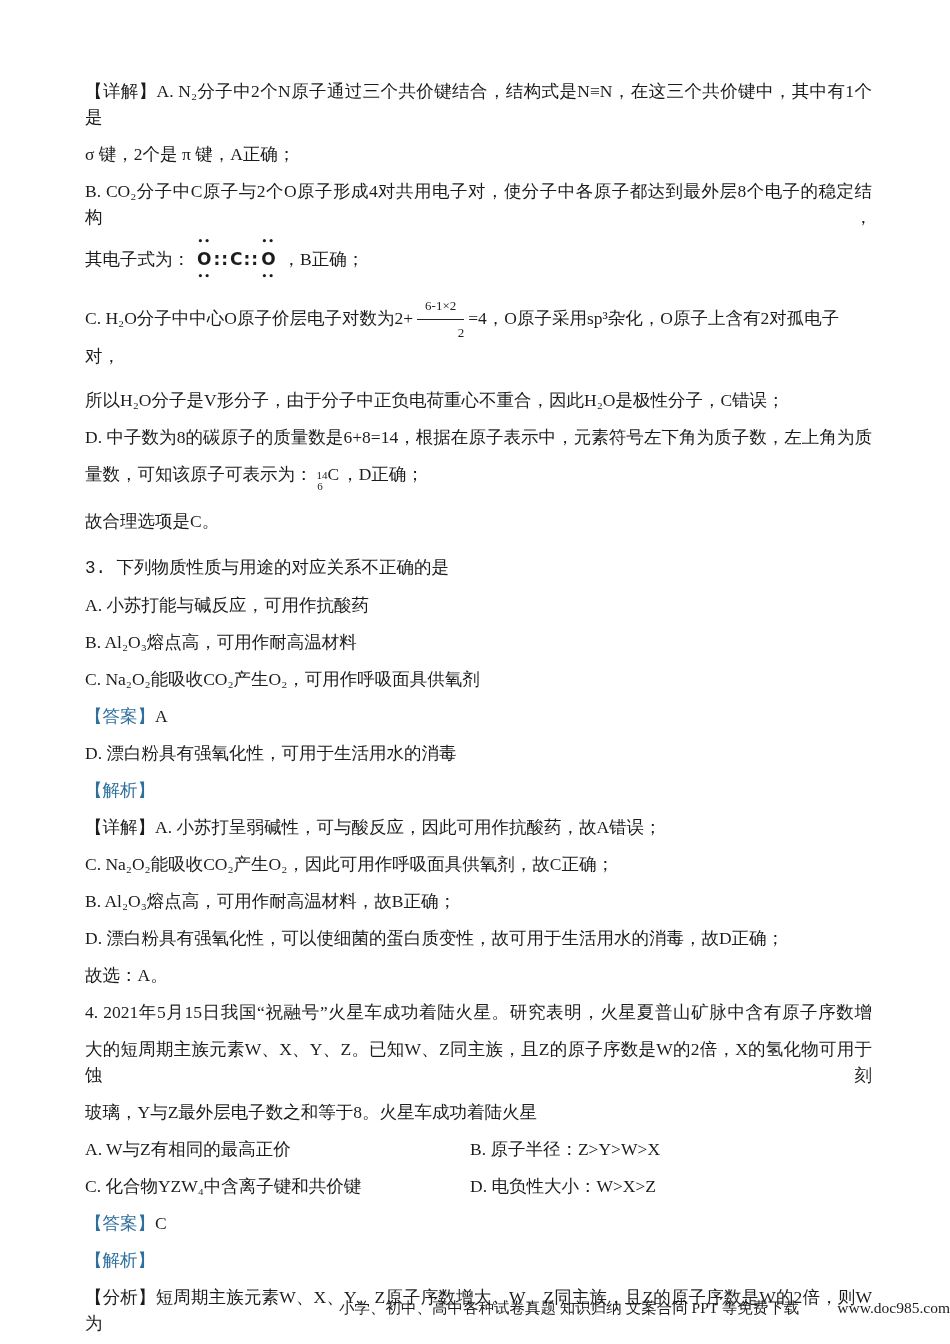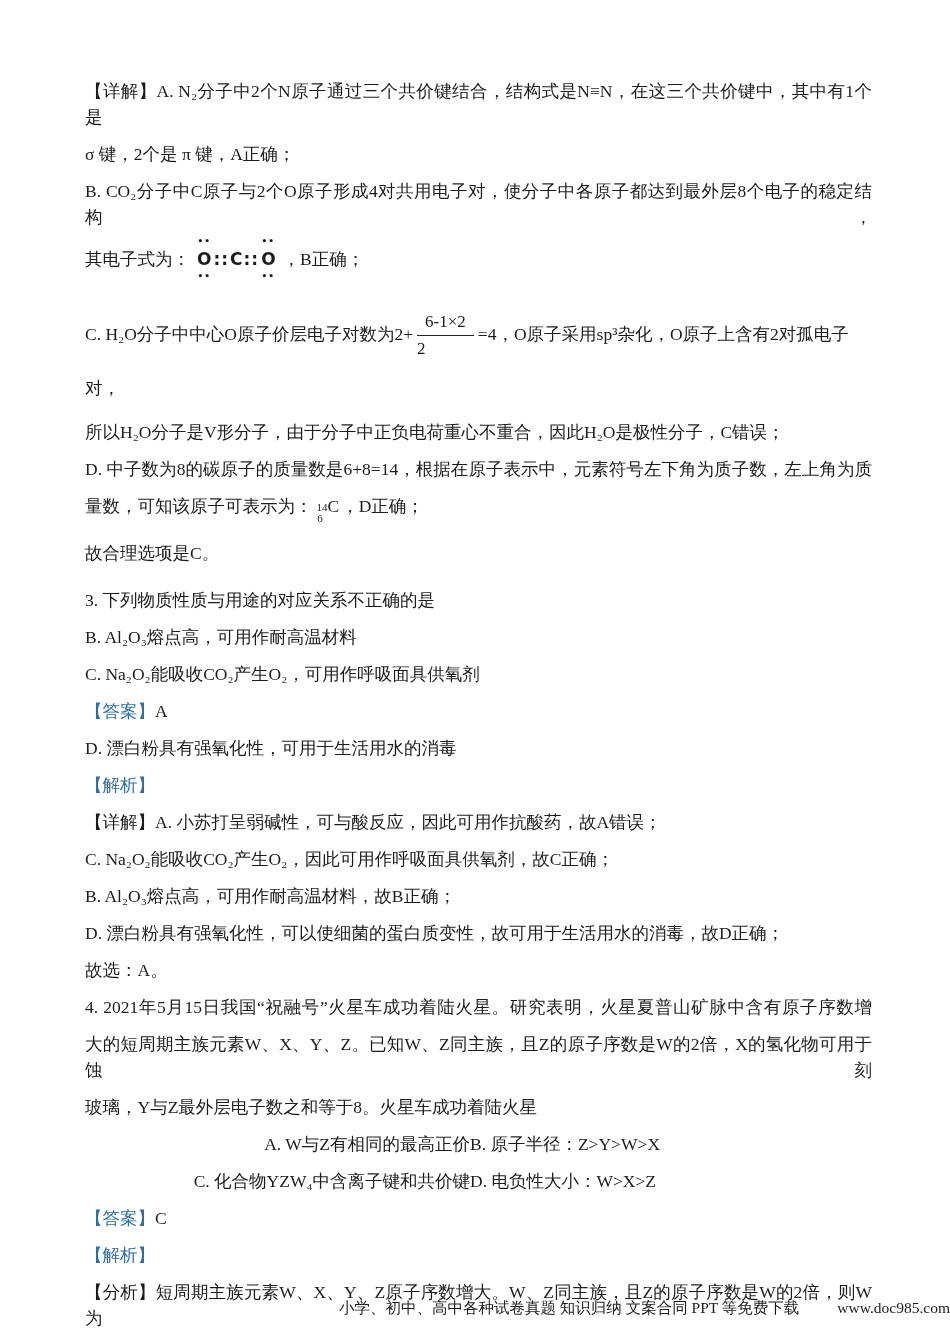--- a/index.html
+++ b/index.html
@@ -47,43 +47,43 @@
     line-height:9px; white-space:nowrap;
   }
   .dt.t { top:-9px; }
   .dt.b { bottom:-9px; }
   .bd { padding:0 1px; letter-spacing:1px; }
 
   
   .frac-ln { margin-bottom:18px; }
   .frac {
     display:inline-block; vertical-align:middle;
-    text-align:left; font-size:17px; line-height:20px;
-    margin:16px 4px;
+    text-align:right; font-size:13px; line-height:20px;
+    margin:0 4px;
   }
   .num { display:block; border-bottom:1.3px solid #222; padding:0 8px 3px 8px; }
   .den { display:block; padding-top:3px; }
 
   
   .nuc-ln { margin-bottom:16px; }
   .nuclide { display:inline-block; white-space:nowrap; margin:0 2px; }
   .nums {
     display:inline-flex; flex-direction:column; align-items:center;
     font-size:11px; line-height:11px;
     vertical-align:1px; margin-right:2px;
   }
   .nums span:first-child { transform:translateX(2px); }
   .sym { font-size:17.5px; }
 
   
-  .optrow { display:flex;text-align:right; }
+  .optrow { display:flex; }
   .optL { width:385px; flex:0 0 385px; }
 
   
-  .sec-gap { margin-top:21px; }
+  .sec-gap { margin-top:21px;font-family:Liberation Mono, monospace; }
 
   .footer {
     position:absolute; left:0; bottom:26px; width:950px;
     text-align:right; font-size:15.5px; color:#1c1c1c;
     line-height:20px;
   }
   .furl { margin-left:38px; }
 </style>
 </head>
 <body>
@@ -109,20 +109,21 @@
     <p class="ln nuc-ln">
       <span>量数，可知该原子可表示为：</span><span class="nuclide"><span class="nums">
             <span>14</span>
             <span>6</span>
           </span><span class="sym">C</span></span><span>，D正确；</span>
     </p>
 
     <p class="ln">故合理选项是C。</p>
 
     <p class="ln sec-gap">3. 下列物质性质与用途的对应关系不正确的是</p>
+    <p class="ln">A. 小苏打能与碱反应，可用作抗酸药</p>
     <p class="ln">B. Al₂O₃熔点高，可用作耐高温材料</p>
     <p class="ln">C. Na₂O₂能吸收CO₂产生O₂，可用作呼吸面具供氧剂</p>
     <p class="ln">
       <span class="blue">【答案】</span><span>A</span>
     </p>
 
     <p class="ln">D. 漂白粉具有强氧化性，可用于生活用水的消毒</p>
     <p class="ln">
       <span class="blue">【解析】</span>
     </p>

